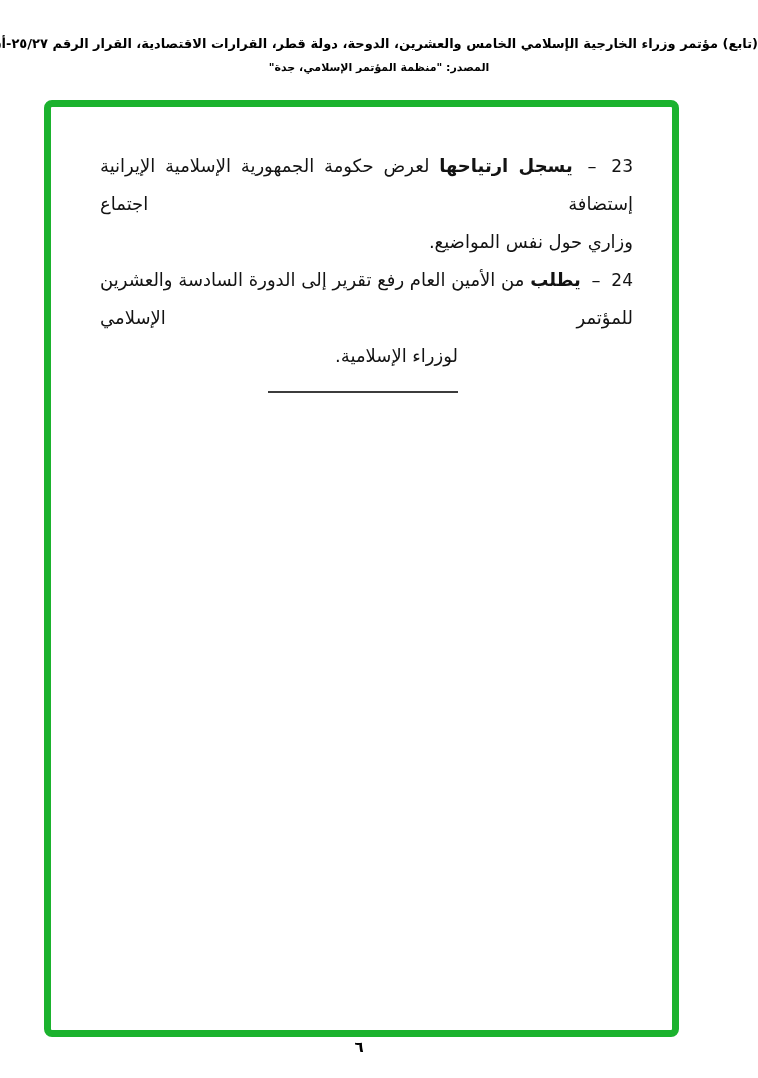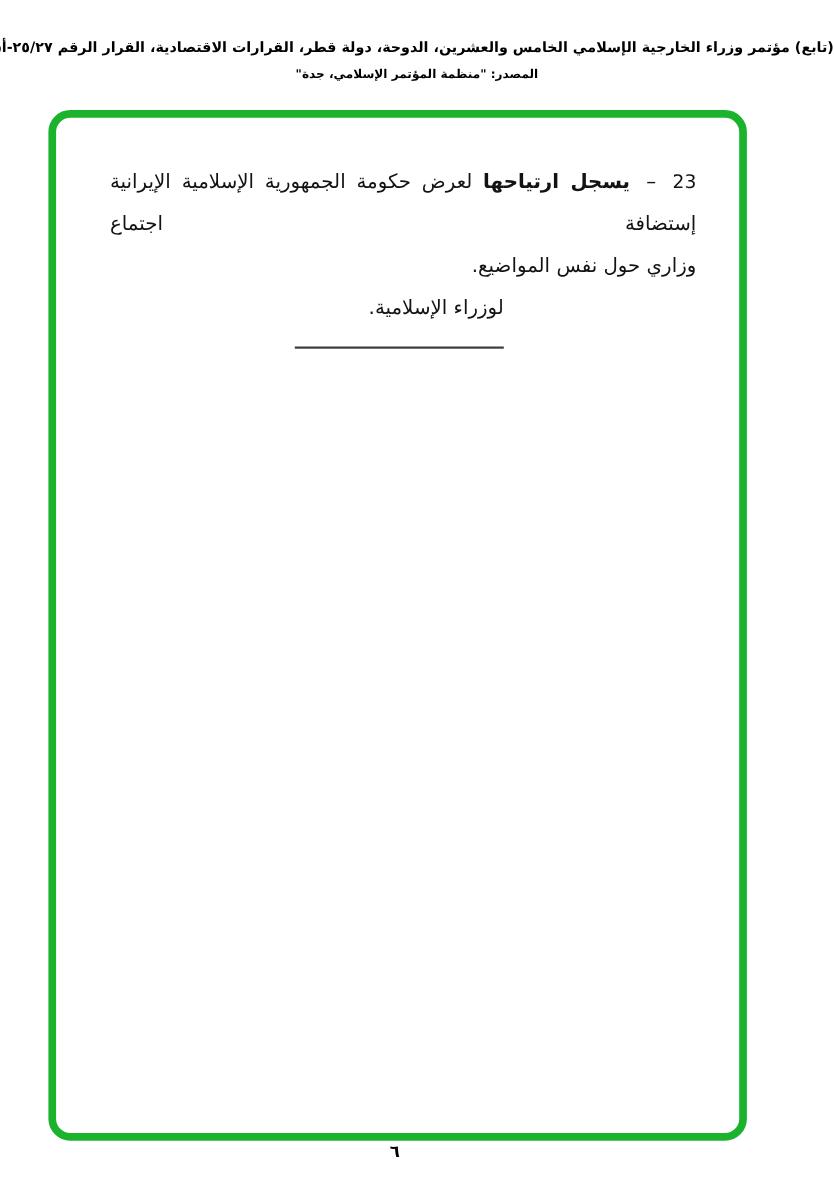--- a/index.html
+++ b/index.html
@@ -26,21 +26,21 @@
   .h-line2 {
     font-size: 11px;
     font-weight: bold;
     margin-top: 10px;
   }
   .frame {
     position: absolute;
     left: 44px; top: 100px;
     width: 635px; height: 937px;
     border: 7px solid #1bb22e;
-    border-radius: 20px;
+    border-radius: 8px;
     box-sizing: border-box;
     background: #ffffff;
   }
   .content {
     direction: rtl;
     padding: 40px 39px 0 49px;
     font-size: 18px;
     line-height: 38px;
     color: #131313;
   }
@@ -96,20 +96,26 @@
         <div class="line">
           <span class="item-num">23</span>
           <span class="item-dash">–</span>
           <span class="lead-bold">يسجل ارتياحها</span>
           <span>لعرض حكومة الجمهورية الإسلامية الإيرانية إستضافة اجتماع</span>
         </div>
         <div class="line align-right">وزاري حول نفس المواضيع.</div>
       </div>
 
       <div class="para">
+        <div class="line">
+          <span class="item-num">24</span>
+          <span class="item-dash">–</span>
+          <span class="lead-bold">يطلب</span>
+          <span>من الأمين العام رفع تقرير إلى الدورة السادسة والعشرين للمؤتمر الإسلامي</span>
+        </div>
         <div class="line indented">لوزراء الإسلامية.</div>
       </div>
 
       <div class="divider"></div>
 
     </div>
   </div>
 
   <div class="page-number">٦</div>
 

